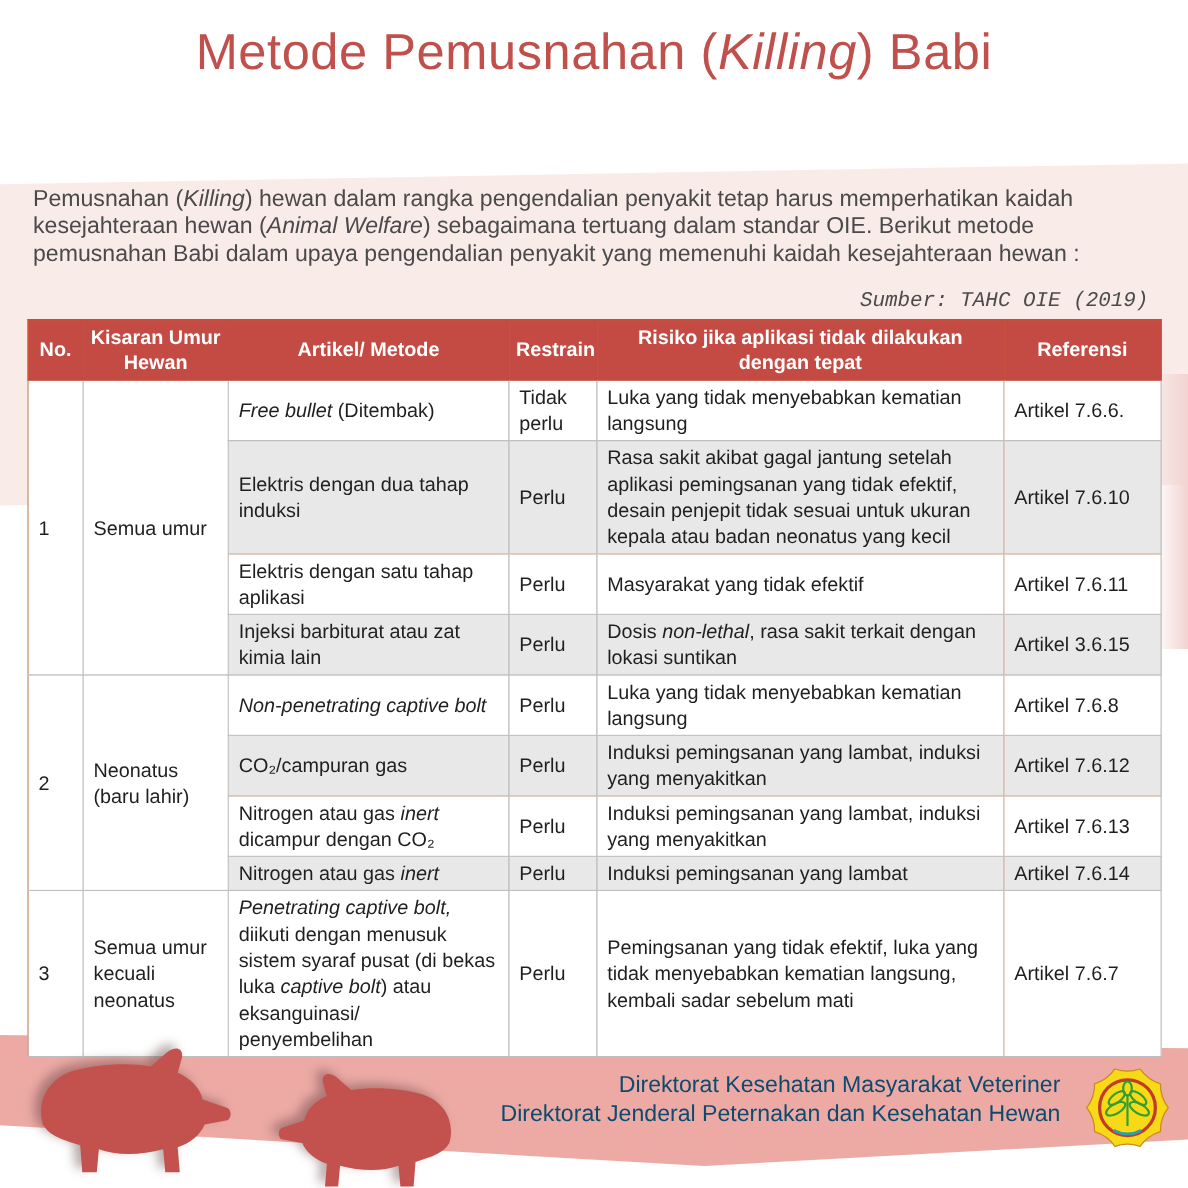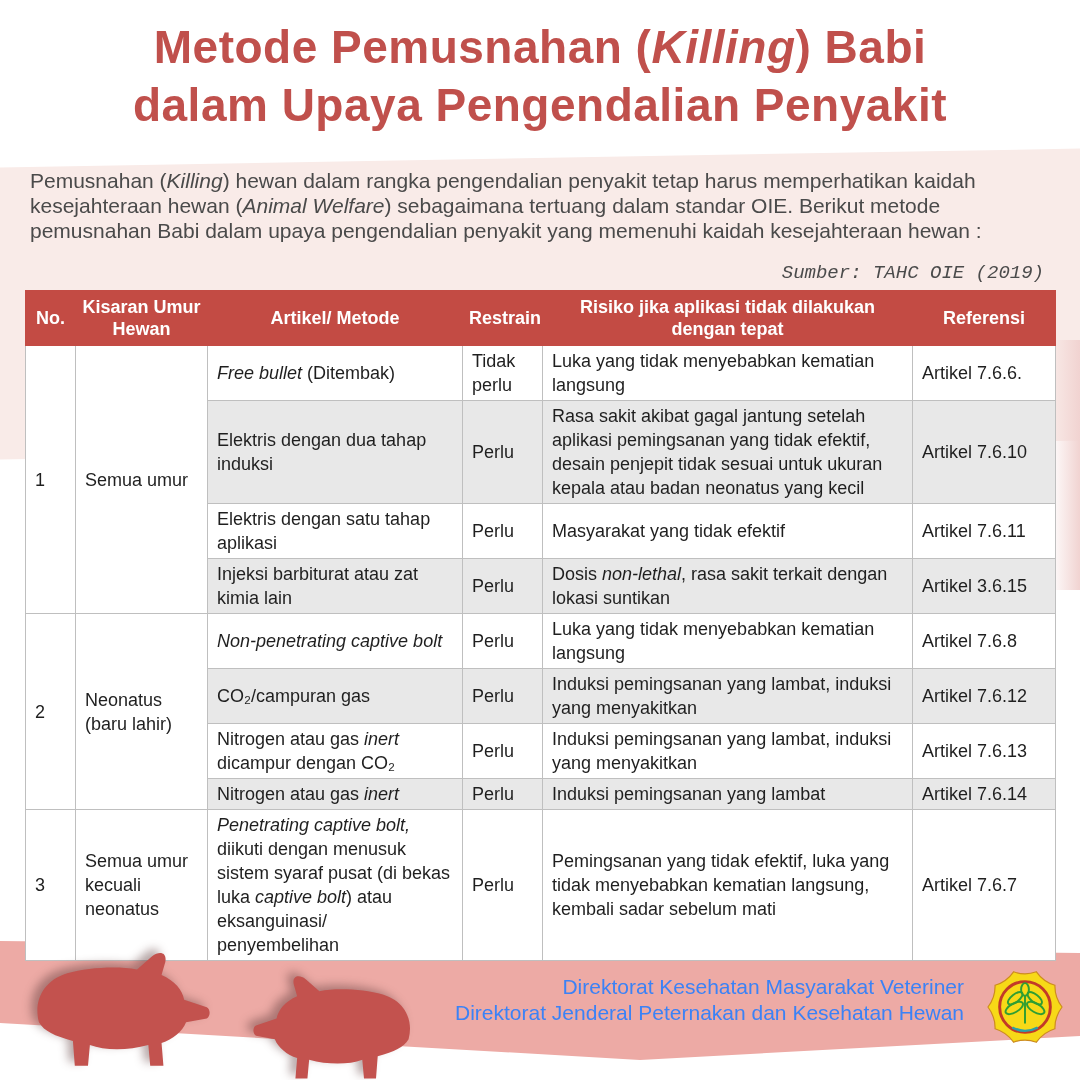--- a/index.html
+++ b/index.html
@@ -28,21 +28,21 @@
   }
   .edge-wedge{
     position:absolute;right:0;top:340px;width:30px;height:250px;
     background:linear-gradient(to left,#f1d3d1,rgba(255,255,255,0));
   }
   .band-svg{position:absolute;left:0;top:0;width:1080px;height:1080px;}
   .band-shape{color:var(--band-pink);}
 
   .page-title{
     position:absolute;left:0;top:18px;width:1080px;text-align:center;
-    color:var(--title-red);font-weight:bold;font-size:46px;line-height:58px;
+    color:var(--title-red);font-weight:normal;font-size:46px;line-height:58px;
     letter-spacing:0.5px;
   }
   .intro-text{
     position:absolute;left:30px;top:168px;width:1012px;
     color:var(--intro-gray);font-size:21px;line-height:25px;
   }
   .source-note{
     position:absolute;right:36px;top:262px;
     color:#4b4b4b;font-style:italic;font-size:19px;font-family:Liberation Mono, monospace;
   }
@@ -71,40 +71,39 @@
   td.age-cell{vertical-align:top;padding-top:12px;}
   td.ref-cell{white-space:nowrap;}
 
   .pig{position:absolute;color:var(--pig-red);
        filter:drop-shadow(-6px -4px 5px rgba(90,55,55,0.45));}
   .pig-left{left:22px;top:948px;width:198px;height:124px;}
   .pig-right{left:244px;top:972px;width:180px;height:112px;}
 
   .footer-text{
     position:absolute;right:116px;top:974px;text-align:right;
-    color:#3b82f6;font-size:21px;line-height:26px;
+    color:#0c4a6e;font-size:21px;line-height:26px;
   }
   .logo{position:absolute;right:16px;top:968px;width:78px;height:78px;}
 </style>
 </head>
 <body>
 
 <div class="layer-bg">
   <div class="intro-bg"></div>
   <div class="edge-wedge"></div>
   <svg class="band-svg" viewBox="0 0 1080 1080">
     <polygon class="band-shape" fill="currentColor" points="0,941 1080,953 1080,1036 640,1060 0,1023"></polygon>
   </svg>
 </div>
 
 <div class="layer-content">
 
   <div class="page-title">
     <div><span>Metode Pemusnahan (</span><i>Killing</i><span>) Babi</span></div>
-    <div><span>dalam Upaya Pengendalian Penyakit</span></div>
   </div>
 
   <div class="intro-text"><span>Pemusnahan (</span><i>Killing</i><span>) hewan dalam rangka pengendalian penyakit tetap harus memperhatikan kaidah kesejahteraan hewan (</span><i>Animal Welfare</i><span>) sebagaimana tertuang dalam standar OIE. Berikut metode pemusnahan Babi dalam upaya pengendalian penyakit yang memenuhi kaidah kesejahteraan hewan :</span></div>
 
   <div class="source-note">Sumber: TAHC OIE (2019)</div>
 
   <div class="tbl-wrap">
     <table class="tbl">
       <colgroup>
         <col class="col-no">

